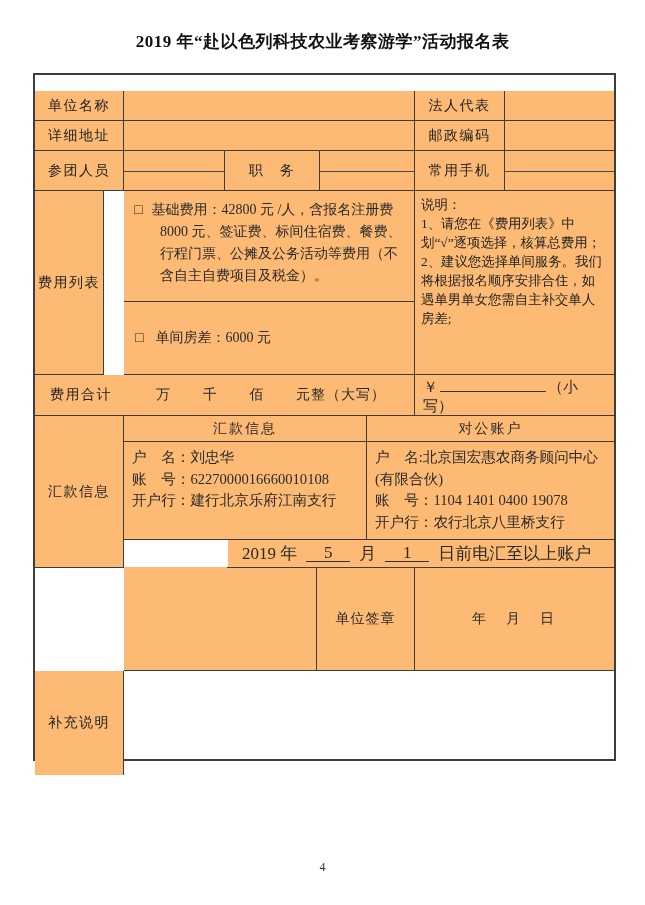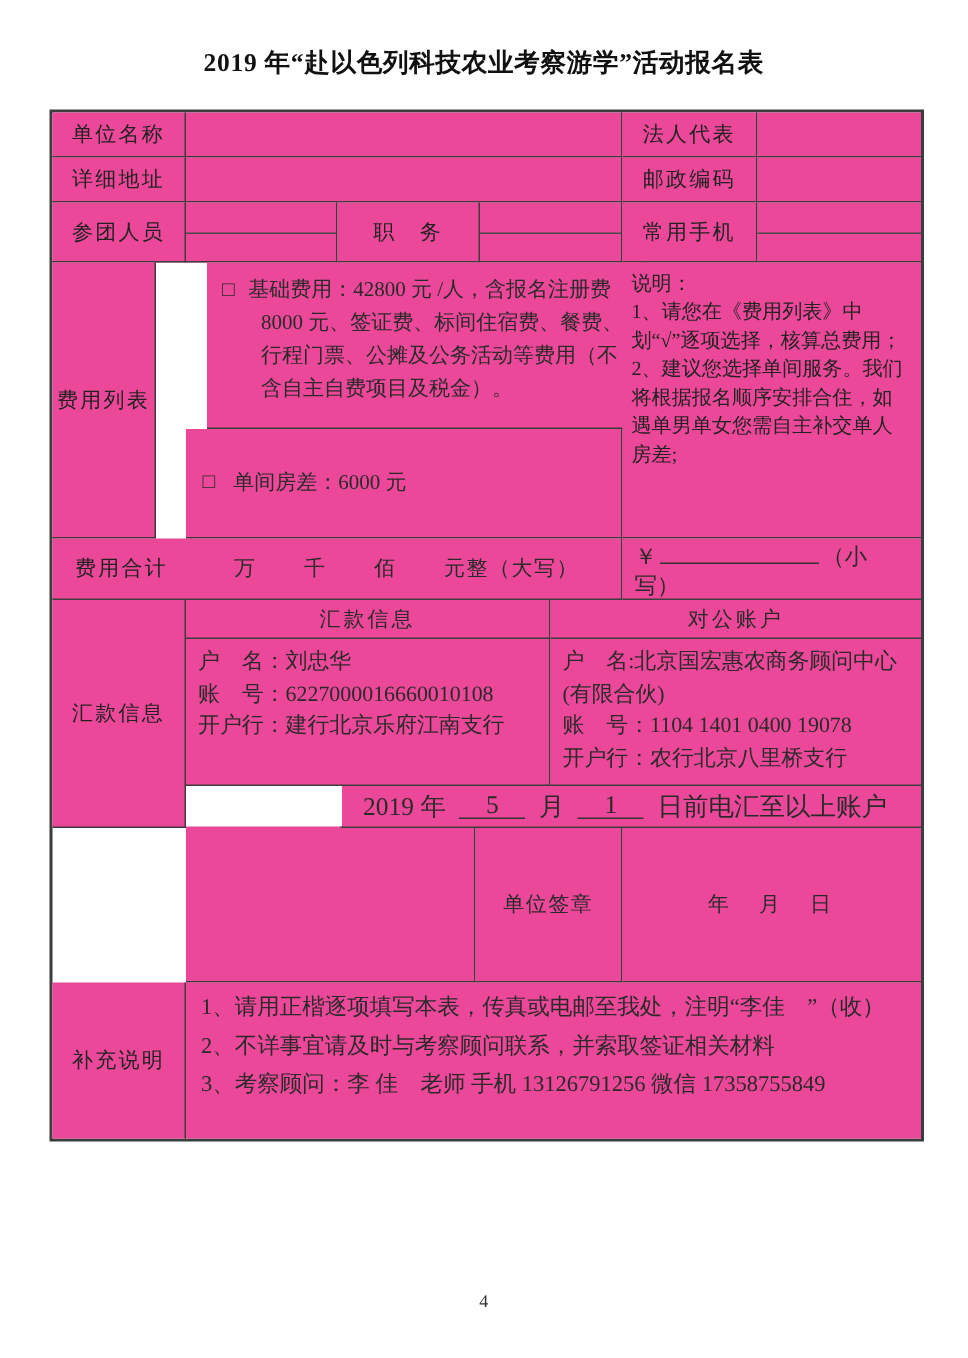--- a/index.html
+++ b/index.html
@@ -15,21 +15,21 @@
     text-align:center;font-size:17px;font-weight:bold;color:#111;
     letter-spacing:0.5px;
   }
   .form-table{
     position:absolute;left:33px;top:73px;width:579px;height:684px;
     border:2px solid #3d3d3d;box-sizing:content-box;
   }
   .cell{
     position:absolute;box-sizing:border-box;
     border-right:1.6px solid #3d3d3d;border-bottom:1.6px solid #3d3d3d;
-    font-size:14px;overflow:hidden;background:#ec4899;
+    font-size:14px;overflow:hidden;background:#fdba74;margin-top:16px;
   }
   .cell.no-r{border-right:none;}
   .cell.no-b{border-bottom:none;}
   .lbl{display:flex;align-items:center;justify-content:center;letter-spacing:1.5px;color:#222;}
   .center{display:flex;align-items:center;justify-content:center;}
   .mid-line{position:absolute;left:-2px;right:-2px;top:50%;border-top:1.8px solid #4a4a4a;}
   .fee-a{padding:8px 6px 0 36px;text-indent:-26px;line-height:22px;font-size:14px;}
   .fee-a .cbx{margin-right:9px;font-size:14px;}
   .fee-b{display:flex;align-items:center;padding-left:11px;gap:12px;font-size:14px;}
   .notes-col{padding:4px 6px;font-size:13.4px;line-height:19px;white-space:pre-line;color:#222;}
@@ -67,21 +67,21 @@
   <div class="cell lbl" style="left:190px;top:60px;width:95px;height:40px;">职　务</div>
   <div class="cell" style="left:285px;top:60px;width:95px;height:40px;">
       <div class="mid-line"></div>
     </div>
   <div class="cell lbl" style="left:380px;top:60px;width:90px;height:40px;">常用手机</div>
   <div class="cell no-r" style="left:470px;top:60px;width:109px;height:40px;">
       <div class="mid-line"></div>
     </div>
 
   <div class="cell lbl" style="left:0;top:100px;width:69px;height:184px;">费用列表</div>
-  <div class="cell fee-a" style="left:103px;top:100px;width:291px;height:111px;">
+  <div class="cell fee-a" style="left:89px;top:100px;width:291px;height:111px;">
     <span class="cbx">□</span><span>基础费用：42800 元 /人，含报名注册费 8000 元、签证费、标间住宿费、餐费、行程门票、公摊及公务活动等费用（不含自主自费项目及税金）。</span>
   </div>
   <div class="cell fee-b" style="left:89px;top:211px;width:291px;height:73px;">
     <span>□</span>
       <span>单间房差：6000 元</span>
   </div>
   <div class="cell no-r notes-col" style="left:380px;top:100px;width:199px;height:184px;">说明：
 1、请您在《费用列表》中划“√”逐项选择，核算总费用；
 2、建议您选择单间服务。我们将根据报名顺序安排合住，如遇单男单女您需自主补交单人房差;</div>
 
@@ -112,21 +112,16 @@
     <span>月</span>
     <span class="dval">1</span>
     <span>日前电汇至以上账户</span>
   </div>
 
   <div class="cell" style="left:89px;top:477px;width:193px;height:103px;"></div>
   <div class="cell center" style="left:282px;top:477px;width:98px;height:103px;letter-spacing:1px;">单位签章</div>
   <div class="cell no-b lbl" style="left:0;top:580px;width:89px;height:104px;">补充说明</div>
 
   <div class="cell no-r center" style="left:380px;top:477px;width:199px;height:103px;letter-spacing:3px;">年　月　日</div>
-  <div class="cell no-b no-r notes-sup" style="left:89px;top:580px;width:490px;height:104px;">
-    <div>1、请用正楷逐项填写本表，传真或电邮至我处，注明“李佳　”（收）</div>
-    <div>2、不详事宜请及时与考察顾问联系，并索取签证相关材料</div>
-    <div>3、考察顾问：李 佳　老师  手机 13126791256 微信 17358755849</div>
-  </div>
 
 </div>
 
 <div class="page-num">4</div>
 
 </body></html>

